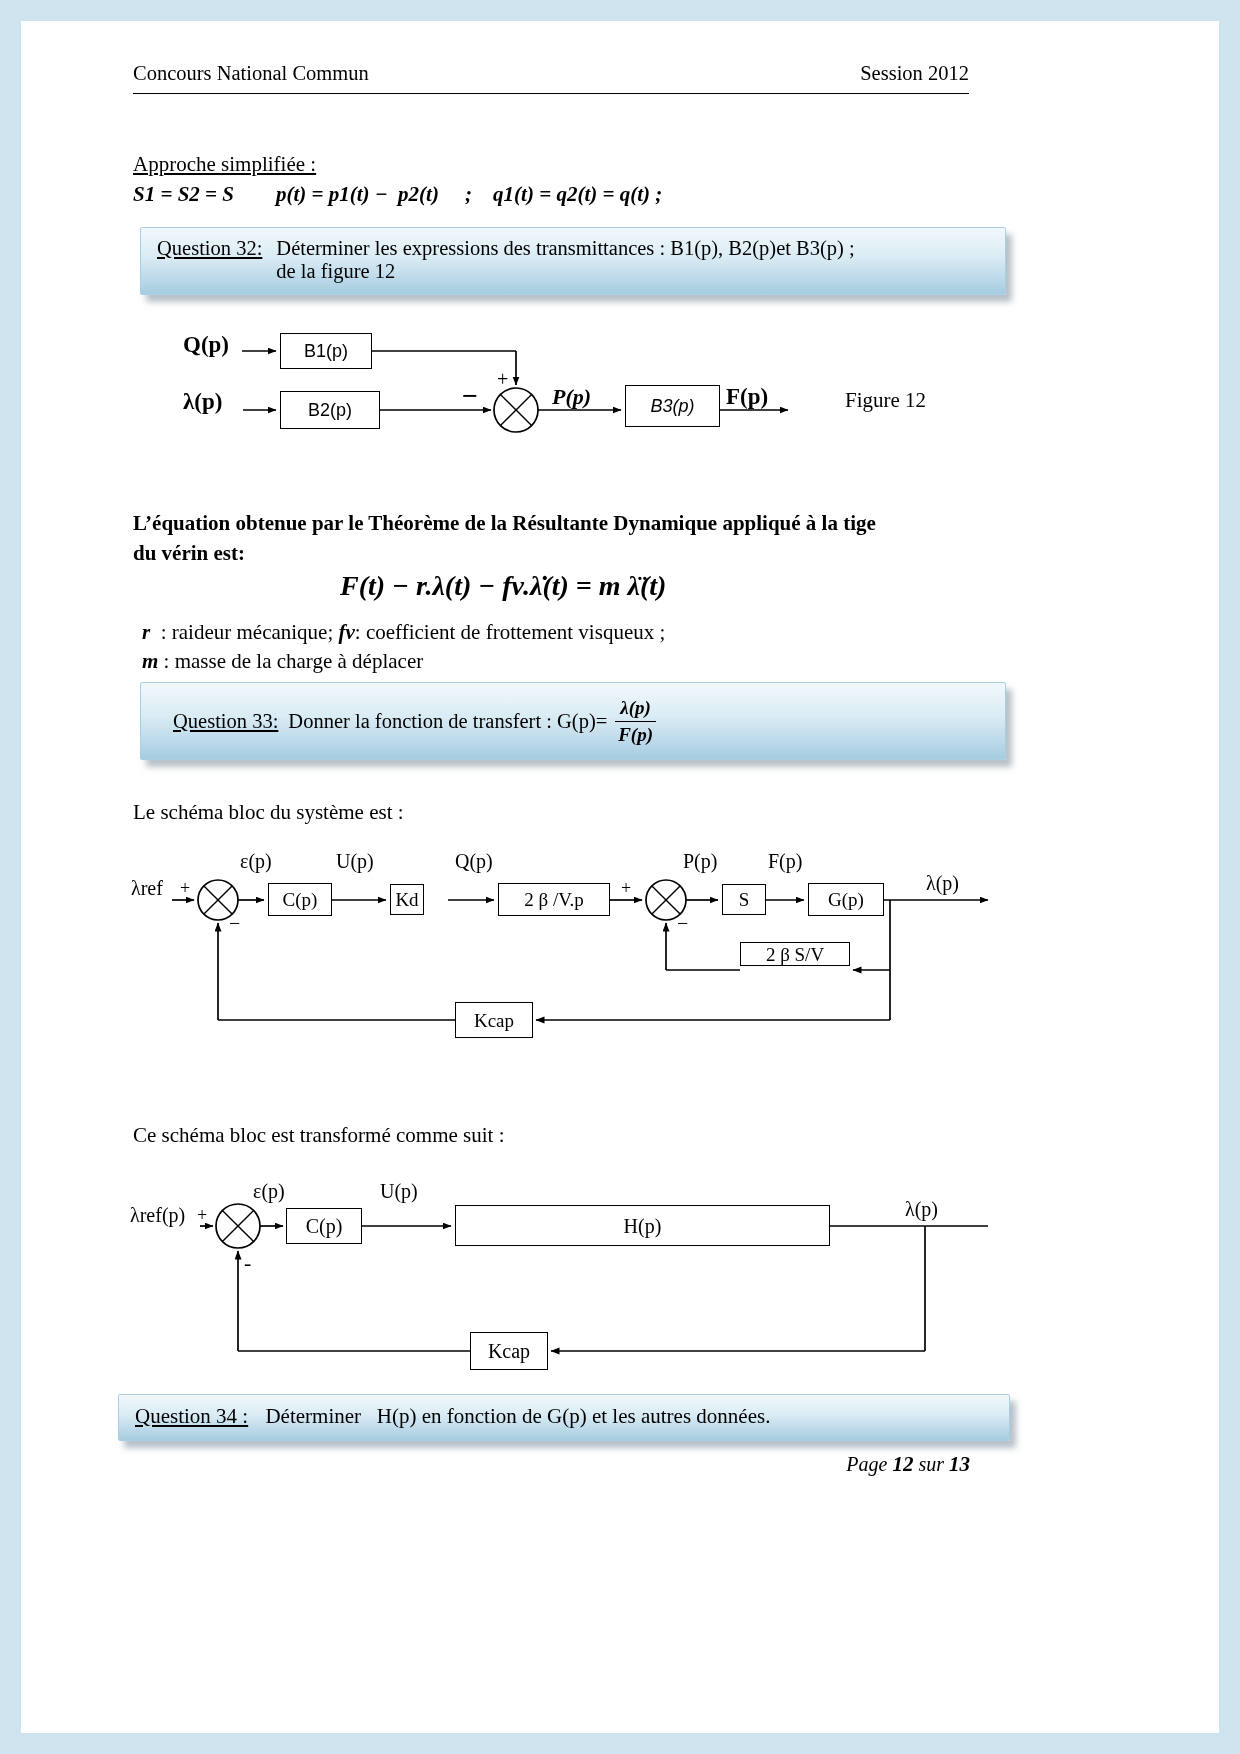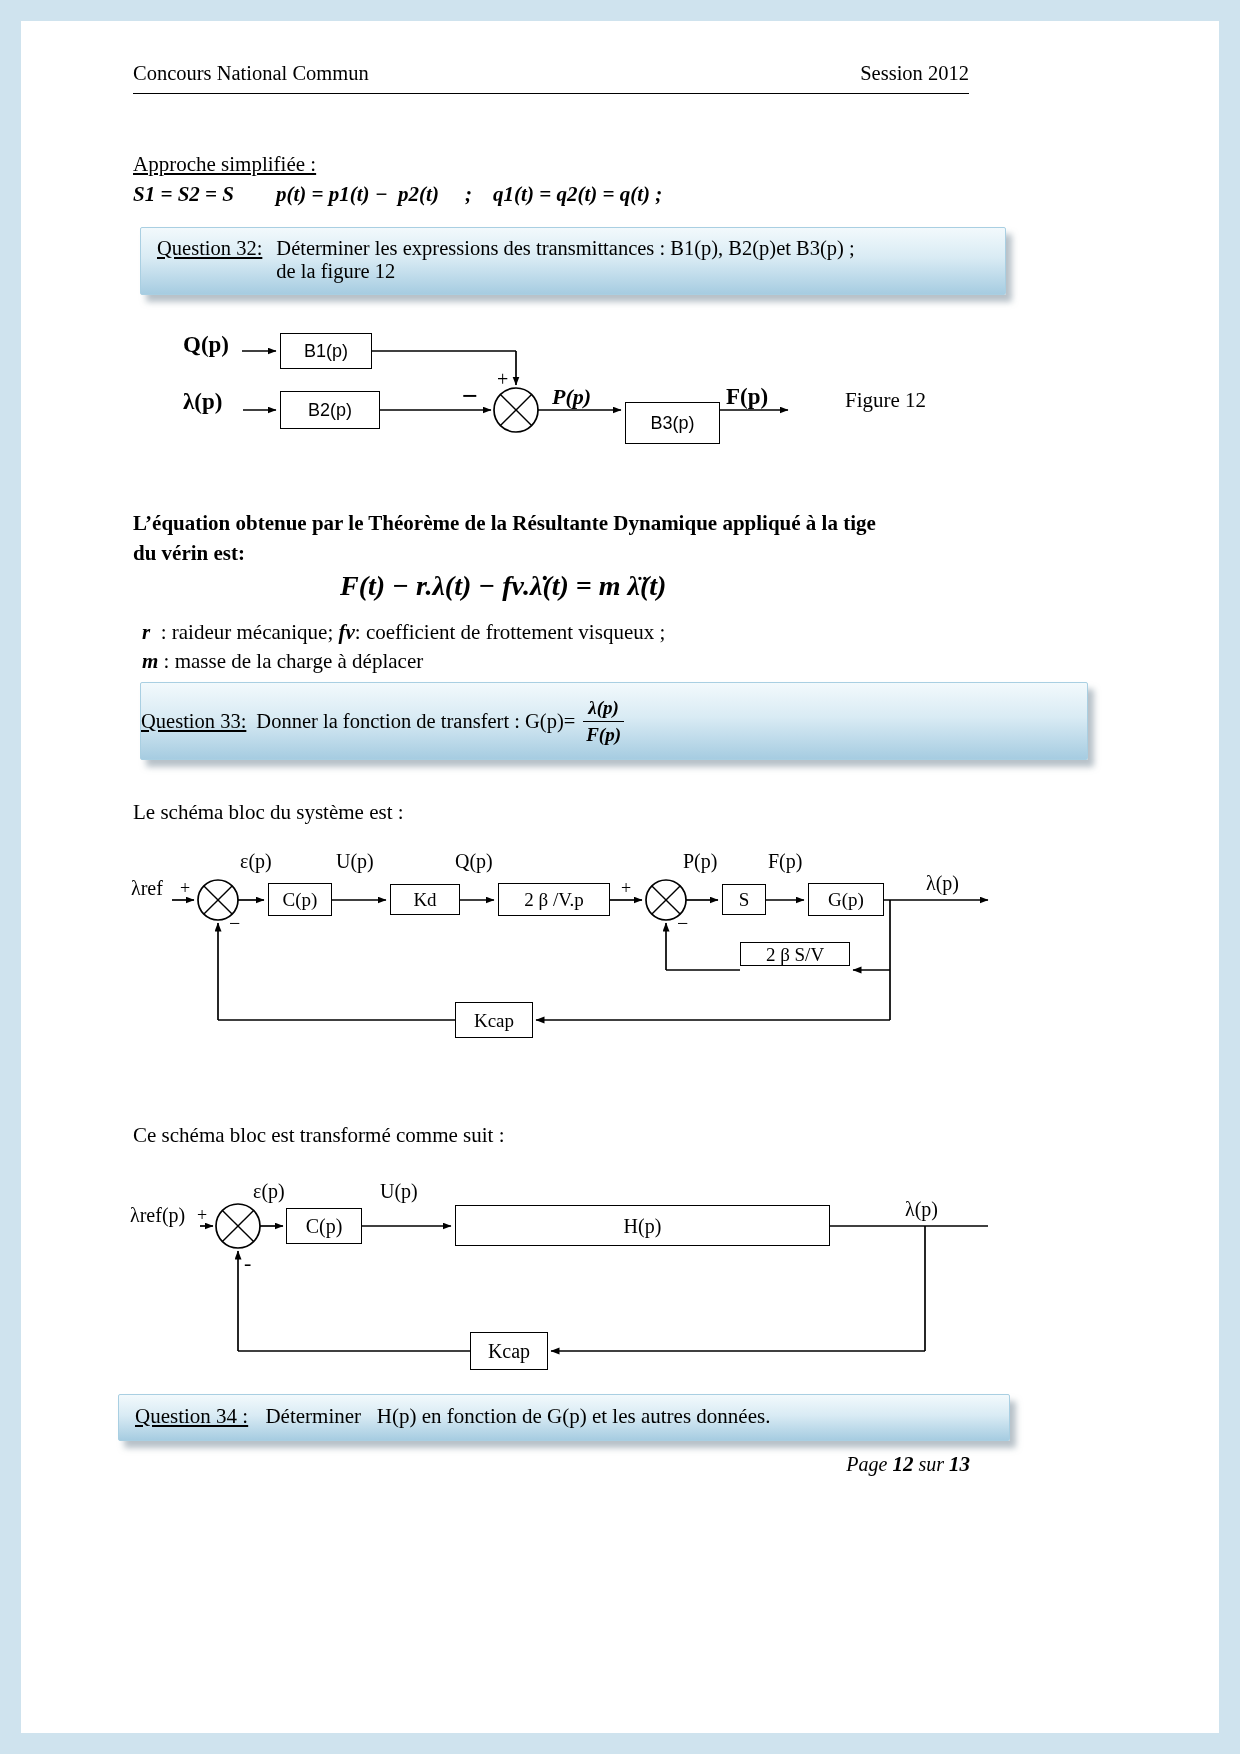--- a/index.html
+++ b/index.html
@@ -95,35 +95,35 @@
         <line x1="531.6" y1="64.4" x2="500.4" y2="95.6" stroke-width="1.4"></line>
       </g>
     </svg>
     <div class="lbl b" style="left:183px; top:2px; font-size:23px;">Q(p)</div>
     <div class="blk sans" style="left:280px; top:3px; width:92px; height:36px;">B1(p)</div>
     <div class="lbl b" style="left:183px; top:59px; font-size:23px;">λ(p)</div>
     <div class="blk sans" style="left:280px; top:61px; width:100px; height:38px;">B2(p)</div>
     <div class="lbl" style="left:497px; top:38px; font-size:20px;">+</div>
     <div class="lbl b" style="left:462px; top:50px; font-size:28px;">−</div>
     <div class="lbl b i" style="left:552px; top:54px; font-size:22px;">P(p)</div>
-    <div class="blk sans" style="left:625px; top:72px; width:95px; height:42px;">B3(p)</div>
+    <div class="blk sans" style="left:625px; top:55px; width:95px; height:42px;font-style:italic;">B3(p)</div>
     <div class="lbl b" style="left:726px; top:54px; font-size:23px;">F(p)</div>
     <div class="lbl" style="left:845px; top:58px; font-size:21px;">Figure 12</div>
   </div>
 
   <div class="bodytext" style="left:133px; top:508px; width:860px;">
     <span>L’équation obtenue par le Théorème de la Résultante Dynamique appliqué à la tige</span><br>
     <span>du vérin est:</span>
   </div>
   <div class="abs b i" style="left:340px; top:570px; width:450px; font-size:28px;">F(t) − r.λ(t) − fv.λ̇(t) =  m  λ̈(t)</div>
 
   <div class="abs" style="left:142px; top:620px; font-size:21px;"><span class="b i">r</span><span class="pre">  : raideur mécanique; </span><span class="b i">fv</span><span class="pre">: coefficient de frottement visqueux ;</span></div>
   <div class="abs" style="left:142px; top:649px; font-size:21px;"><span class="b i">m</span><span class="pre"> : masse de la charge à déplacer</span></div>
 
-  <div class="qbox" style="left:140px; top:682px; width:948px; height:78px; display:flex; align-items:center; padding:0 0;">
+  <div class="qbox" style="left:140px; top:682px; width:866px; height:78px; display:flex; align-items:center; padding:0 32px;">
     <span class="u" style="margin-right:10px; white-space:nowrap;">Question 33:</span>
     <span>Donner la fonction de transfert : G(p)=</span>
     <span class="frac">
       <span class="fnum">λ(p)</span>
       <span class="fden">F(p)</span>
     </span>
   </div>
 
   <div class="abs" style="left:133px; top:800px; font-size:21px;">Le schéma bloc du système est :</div>
 
@@ -160,21 +160,21 @@
     </svg>
     <div class="lbl" style="left:240px; top:5px; font-size:20px;">ε(p)</div>
     <div class="lbl" style="left:336px; top:5px; font-size:20px;">U(p)</div>
     <div class="lbl" style="left:455px; top:5px; font-size:20px;">Q(p)</div>
     <div class="lbl" style="left:683px; top:5px; font-size:20px;">P(p)</div>
     <div class="lbl" style="left:768px; top:5px; font-size:20px;">F(p)</div>
     <div class="lbl" style="left:131px; top:32px; font-size:20px;">λref</div>
     <div class="lbl" style="left:180px; top:33px; font-size:18px;">+</div>
     <div class="lbl" style="left:229px; top:67px; font-size:20px;">−</div>
     <div class="blk" style="left:268px; top:38px; width:64px; height:33px;">C(p)</div>
-    <div class="blk" style="left:390px; top:39px; width:70px; height:31px;">Kd</div>
+    <div class="blk" style="left:390px; top:39px; width:34px; height:31px;">Kd</div>
     <div class="blk" style="left:498px; top:38px; width:112px; height:33px;">2 β /V.p</div>
     <div class="lbl" style="left:621px; top:33px; font-size:18px;">+</div>
     <div class="lbl" style="left:677px; top:67px; font-size:20px;">−</div>
     <div class="blk" style="left:722px; top:39px; width:44px; height:31px;">S</div>
     <div class="blk" style="left:808px; top:38px; width:76px; height:33px;">G(p)</div>
     <div class="lbl" style="left:926px; top:27px; font-size:20px;">λ(p)</div>
     <div class="blk" style="left:740px; top:97px; width:110px; height:24px;">2 β S/V</div>
     <div class="blk" style="left:455px; top:157px; width:78px; height:36px;">Kcap</div>
   </div>
 

